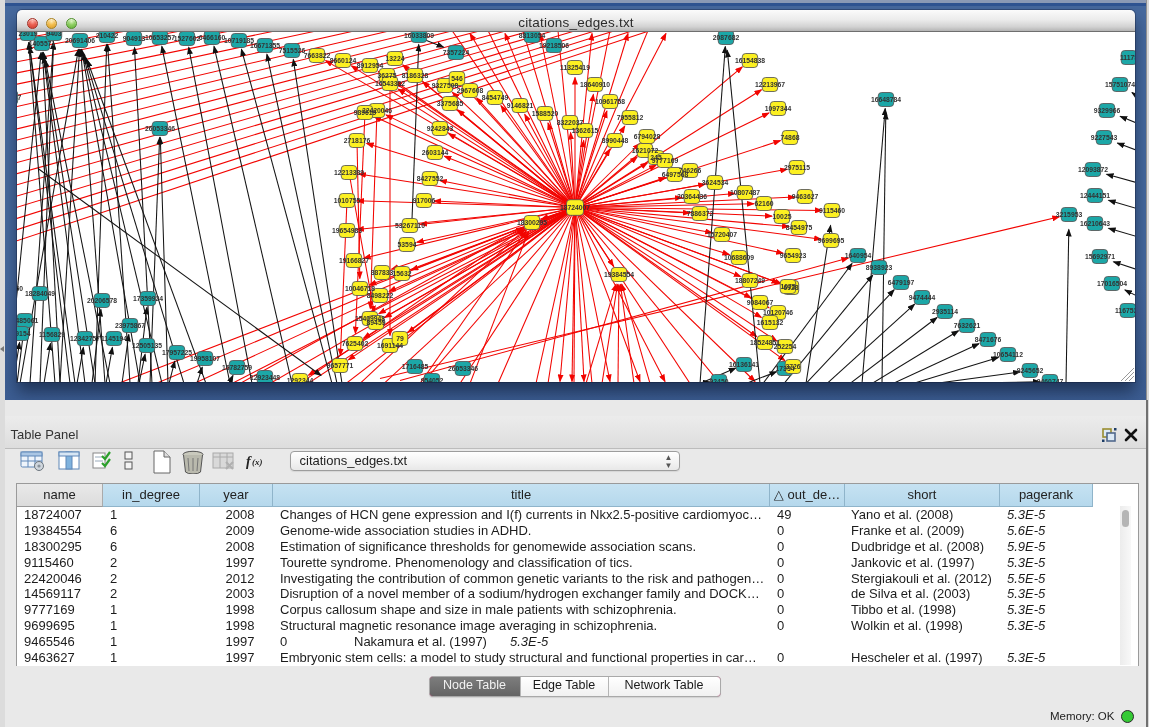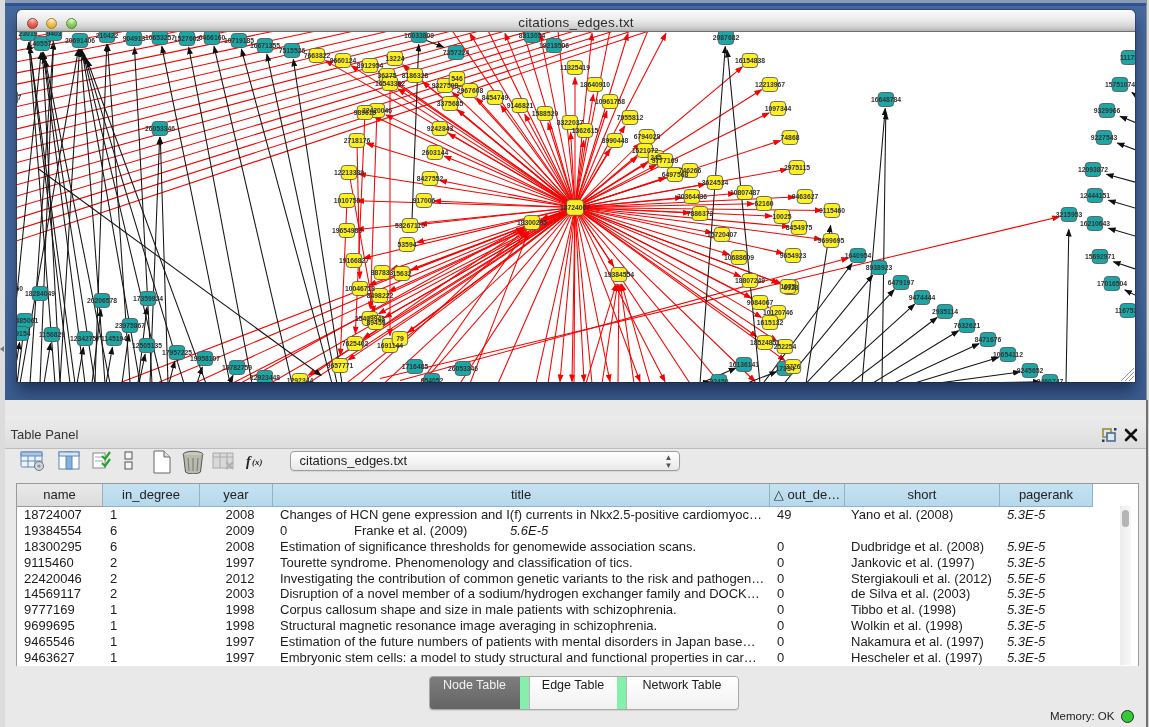--- a/index.html
+++ b/index.html
@@ -68,23 +68,23 @@
 .c3 { width:497px; padding-left:7px; }
 .c4 { width:75px; padding-left:7px; }
 .c5 { width:155px; padding-left:6px; }
 .c6 { width:93px; padding-left:7px;font-style:italic; }
 #vsb { position:absolute; left:1115.5px; top:106.5px; width:11px; height:159px;
   background:linear-gradient(90deg,#ececec,#f8f8f8); }
 #vsb .thumb { position:absolute; left:2px; top:4px; width:7px; height:17px;
   background:#b5b5b5; border-radius:4px; }
 
 
-#tabs { position:absolute; left:424px; top:276px; height:34px; display:flex;
+#tabs { position:absolute; left:424px; top:276px; height:21px; display:flex;
   font-size:12.5px; border:1px solid #a9a9a9; border-radius:4px; overflow:hidden;
-  background:#86efac; box-shadow:0 1px 1px rgba(0,0,0,.1);gap:9px;}
+  background:#be185d; box-shadow:0 1px 1px rgba(0,0,0,.1);}
 #tabs .tab { text-align:center; line-height:16px; color:#1a1a1a; background:linear-gradient(180deg,#ffffff,#f1f1f1); }
 #tabs .tab.sel { background:linear-gradient(180deg,#7d7d7d,#646464); color:#f2f2f2; }
 #tabs .tab + .tab { border-left:1px solid #b5b5b5; }
 
 #memline { position:absolute; right:31px; top:310.5px; font-size:11.5px; color:#222; }
 #memdot { position:absolute; left:1116px; top:310px; width:13px; height:13px; border-radius:50%;
   background:#35ca35; border:1.5px solid #2a2a2a; }
 #collapser { position:absolute; left:0px; top:346px; width:0; height:0;
   border-top:3px solid transparent; border-bottom:3px solid transparent; border-right:4px solid #777; }
 </style></head>
@@ -712,20 +712,21 @@
             <div class="c c2">2008</div>
             <div class="c c3">Changes of HCN gene expression and I(f) currents in Nkx2.5-positive cardiomyoc…</div>
             <div class="c c4">49</div>
             <div class="c c5">Yano et al. (2008)</div>
             <div class="c c6">5.3E-5</div>
           </div>
 <div class="tr">
             <div class="c c0">19384554</div>
             <div class="c c1">6</div>
             <div class="c c2">2009</div>
+            <div class="c c3">Genome-wide association studies in ADHD.</div>
             <div class="c c4">0</div>
             <div class="c c5">Franke et al. (2009)</div>
             <div class="c c6">5.6E-5</div>
           </div>
 <div class="tr">
             <div class="c c0">18300295</div>
             <div class="c c1">6</div>
             <div class="c c2">2008</div>
             <div class="c c3">Estimation of significance thresholds for genomewide association scans.</div>
             <div class="c c4">0</div>
@@ -774,21 +775,20 @@
             <div class="c c2">1998</div>
             <div class="c c3">Structural magnetic resonance image averaging in schizophrenia.</div>
             <div class="c c4">0</div>
             <div class="c c5">Wolkin et al. (1998)</div>
             <div class="c c6">5.3E-5</div>
           </div>
 <div class="tr">
             <div class="c c0">9465546</div>
             <div class="c c1">1</div>
             <div class="c c2">1997</div>
-            <div class="c c3">Estimation of the future numbers of patients with mental disorders in Japan base…</div>
             <div class="c c4">0</div>
             <div class="c c5">Nakamura et al. (1997)</div>
             <div class="c c6">5.3E-5</div>
           </div>
 <div class="tr">
             <div class="c c0">9463627</div>
             <div class="c c1">1</div>
             <div class="c c2">1997</div>
             <div class="c c3">Embryonic stem cells: a model to study structural and functional properties in car…</div>
             <div class="c c4">0</div>

